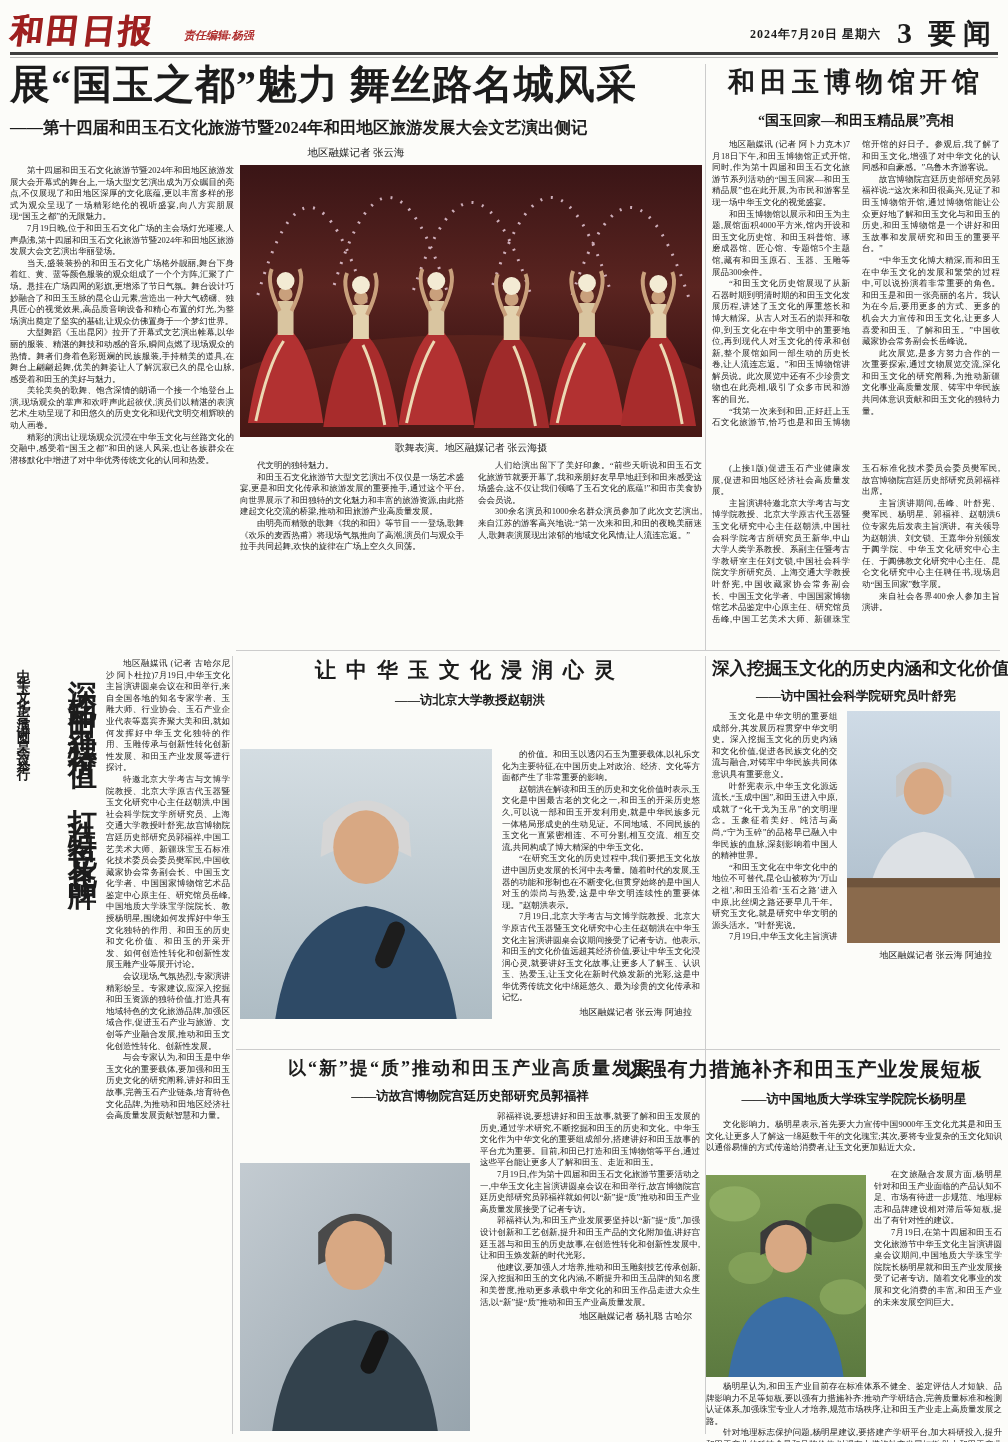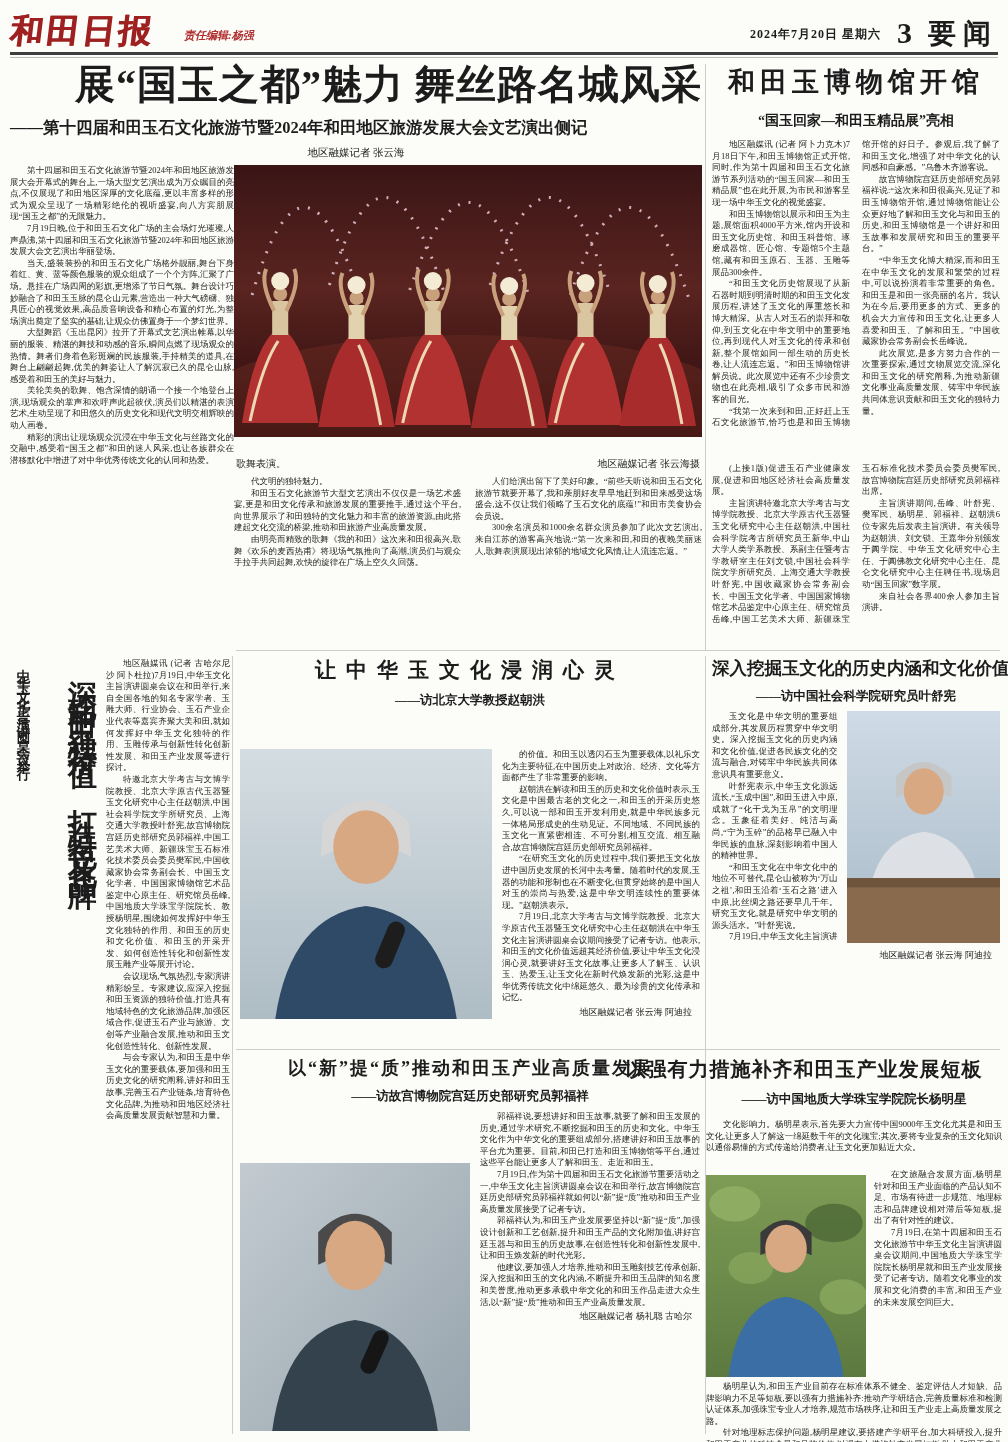--- a/index.html
+++ b/index.html
@@ -22,28 +22,28 @@
   
   .bt { font-size:8.5px; line-height:11.6px; text-align:justify; color:#232323; }
   .bt p { text-indent:2em; }
   .cols2 { column-count:2; column-gap:12px; }
   .byline-sm { font-size:9px; text-align:right; padding-right:8px; margin-top:3px; color:#222; }
   .vline { position:absolute; width:1px; background:#ccc; }
   .hline { position:absolute; height:1px; background:#ccc; }
 
   
   .main-art { position:absolute; left:10px; top:62px; width:692px; }
-  .main-hl { font-size:40px; font-weight:900; text-align:right; line-height:1.15; letter-spacing:1px; white-space:nowrap; }
+  .main-hl { font-size:40px; font-weight:900; text-align:left; line-height:1.15; letter-spacing:1px; white-space:nowrap; }
   .main-sub { font-size:16.5px; font-weight:bold; text-align:left; margin-top:9px; }
   .main-by { font-size:10.5px; text-align:center; margin-top:7px; }
-  .main-row { display:flex; gap:0; margin-top:5px; }
+  .main-row { display:flex; gap:6px; margin-top:5px; }
   .main-left { width:224px; height:476px; overflow:hidden; }
   .main-right { flex:1; }
   .photo-lg { width:100%; height:272px; background:#2d1214; display:block; }
-  .cap-row { display:flex; justify-content:space-between; font-size:10px; padding:20px 2px 5px; }
+  .cap-row { display:flex; justify-content:center; font-size:10px; padding:4px 2px 5px; }
   .below { column-count:2; column-gap:14px; height:176px; overflow:hidden; }
 
   
   .museum { position:absolute; left:712px; top:64px; width:288px; }
   .museum-hl { font-size:27px; font-weight:900; letter-spacing:5px; text-align:center; white-space:nowrap; }
   .museum-sub { font-size:14px; font-weight:bold; text-align:center; margin:12px 0 9px; }
   .museum-body { height:314px; overflow:hidden; }
   .cont-story { margin-top:10px; height:168px; overflow:hidden; }
 
   
@@ -189,21 +189,21 @@
             </g>
           </g>
         </svg>
         <div class="cap-row">
           <span>歌舞表演。</span>
           <span>地区融媒记者 张云海摄</span>
         </div>
         <div class="below bt">
             <p>代文明的独特魅力。</p>
             <p>和田玉石文化旅游节大型文艺演出不仅仅是一场艺术盛宴,更是和田文化传承和旅游发展的重要推手,通过这个平台,向世界展示了和田独特的文化魅力和丰富的旅游资源,由此搭建起文化交流的桥梁,推动和田旅游产业高质量发展。</p>
-            <p>由明亮而精致的歌舞《我的和田》这次来和田很高兴,歌舞《欢乐的麦西热甫》将现场气氛推向了高潮,演员们与观众手拉手共同起舞,欢快的旋律在广场上空久久回荡。</p>
+            <p>由明亮而精致的歌舞《我的和田》等节目一一登场,歌舞《欢乐的麦西热甫》将现场气氛推向了高潮,演员们与观众手拉手共同起舞,欢快的旋律在广场上空久久回荡。</p>
             <p>人们给演出留下了美好印象。“前些天听说和田玉石文化旅游节就要开幕了,我和亲朋好友早早地赶到和田来感受这场盛会,这不仅让我们领略了玉石文化的底蕴!”和田市美食协会会员说。</p>
             <p>300余名演员和1000余名群众演员参加了此次文艺演出,来自江苏的游客高兴地说:“第一次来和田,和田的夜晚美丽迷人,歌舞表演展现出浓郁的地域文化风情,让人流连忘返。”</p>
           </div>
       </div>
     </div>
   </div>
 
   <div class="vline" style="left:705px; top:64px; height:586px;"></div>
   <div class="museum">
     <h2 class="museum-hl">和田玉博物馆开馆</h2>
@@ -254,21 +254,21 @@
           </defs>
         <rect width="100" height="110" fill="url(#bg1)"></rect>
         <path d="M33,30 Q50,12 67,30 L68,44 Q50,34 32,44 Z" fill="#d6d6d6"></path>
         <ellipse cx="50" cy="40" rx="13" ry="15" fill="#d8a883"></ellipse>
         <path d="M14,110 Q20,68 50,64 Q80,68 86,110 Z" fill="#2e4a66"></path>
         <rect x="56" y="70" width="7" height="20" rx="3.5" transform="rotate(22 60 80)" fill="#1d1d1d"></rect>
       </svg>
       <div class="iv1-text bt">
         <div>
             <p>的价值。和田玉以透闪石玉为重要载体,以礼乐文化为主要特征,在中国历史上对政治、经济、文化等方面都产生了非常重要的影响。</p>
-            <p>赵朝洪在解读和田玉的历史和文化价值时表示,玉文化是中国最古老的文化之一,和田玉的开采历史悠久,可以说一部和田玉开发利用史,就是中华民族多元一体格局形成史的生动见证。不同地域、不同民族的玉文化一直紧密相连、不可分割,相互交流、相互融合,故宫博物院宫廷历史部研究员郭福祥。</p>
+            <p>赵朝洪在解读和田玉的历史和文化价值时表示,玉文化是中国最古老的文化之一,和田玉的开采历史悠久,可以说一部和田玉开发利用史,就是中华民族多元一体格局形成史的生动见证。不同地域、不同民族的玉文化一直紧密相连、不可分割,相互交流、相互交流,共同构成了博大精深的中华玉文化。</p>
             <p>“在研究玉文化的历史过程中,我们要把玉文化放进中国历史发展的长河中去考量。随着时代的发展,玉器的功能和形制也在不断变化,但贯穿始终的是中国人对玉的崇尚与热爱,这是中华文明连续性的重要体现。”赵朝洪表示。</p>
             <p>7月19日,北京大学考古与文博学院教授、北京大学原古代玉器暨玉文化研究中心主任赵朝洪在中华玉文化主旨演讲圆桌会议期间接受了记者专访。他表示,和田玉的文化价值远超其经济价值,要让中华玉文化浸润心灵,就要讲好玉文化故事,让更多人了解玉、认识玉、热爱玉,让玉文化在新时代焕发新的光彩,这是中华优秀传统文化中绵延悠久、最为珍贵的文化传承和记忆。</p>
           </div>
         <div class="byline-sm">地区融媒记者 张云海 阿迪拉</div>
       </div>
     </div>
   </div>
 
   <div class="iv iv2">
     <h2 class="iv2-hl">深入挖掘玉文化的历史内涵和文化价值</h2>

